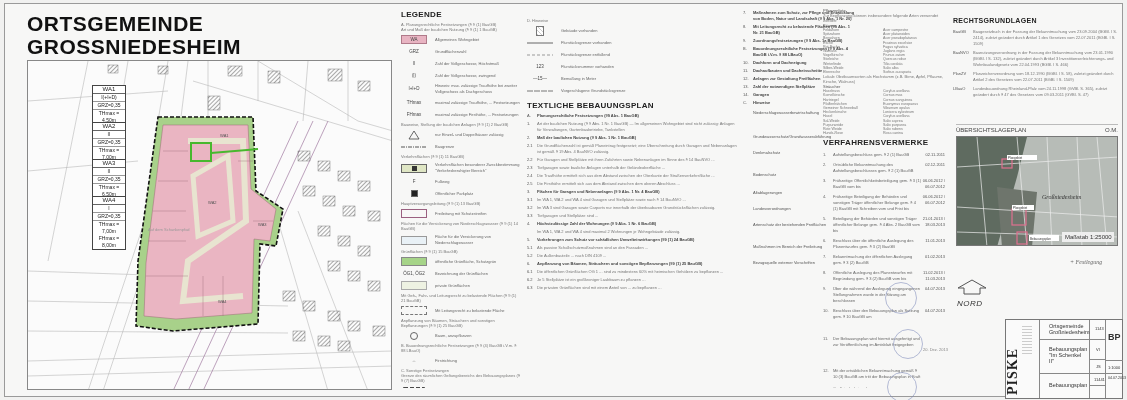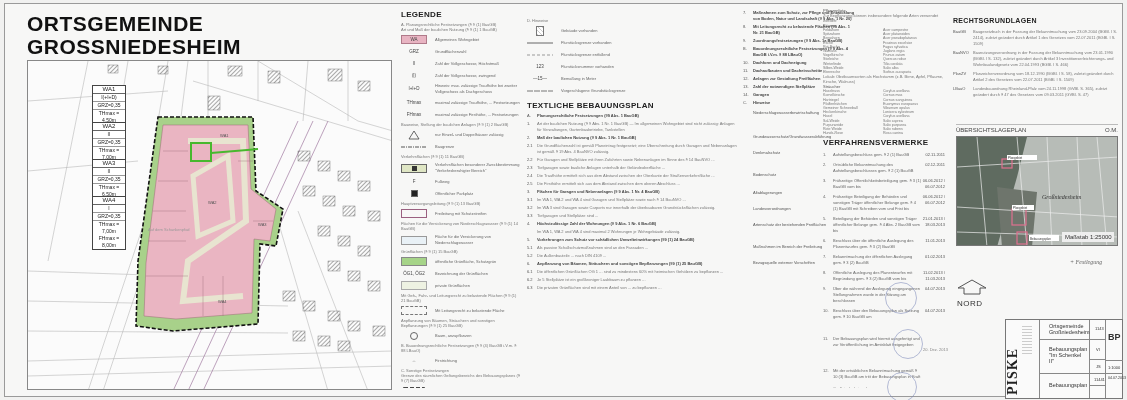--- a/index.html
+++ b/index.html
@@ -692,21 +692,21 @@
       <rect x="105" y="95" width="52" height="10" fill="#eee"></rect>
       <text x="108" y="102" font-size="6" fill="#333" font-family="Liberation Sans, sans-serif">Maßstab 1:25000</text>
       <text x="85" y="62" font-size="6" fill="#333" font-style="italic" font-family="Liberation Serif, serif">Großniedesheim</text>
       <text x="51" y="22" font-size="3" fill="#333" font-family="Liberation Sans, sans-serif">Plangebiet</text>
       <text x="56" y="72" font-size="3" fill="#333" font-family="Liberation Sans, sans-serif">Plangebiet</text>
       <text x="73" y="103" font-size="3" fill="#333" font-family="Liberation Sans, sans-serif">Bebauungsplan</text>
     </svg>
   </div>
   <div style="position:absolute;left:1065px;top:255px;font-size:6px;color:#666;font-style:italic;font-family:'Liberation Serif',serif;">+ Festlegung</div>
 
-  <div style="position:absolute;left:952px;top:275px;">
+  <div style="position:absolute;left:952px;top:275px;font-style:italic;">
     <svg width="30" height="16">
       <polygon points="15,1 29,9 23,9 23,15 7,15 7,9 1,9" fill="none" stroke="#555" stroke-width="1"></polygon>
     </svg>
     <div style="font-size:8px;color:#333;letter-spacing:0.5px;">NORD</div>
   </div>
 
   <div class="tb">
     <div class="cell" style="left:0;top:0;width:34px;height:78px;border:none;border-right:1px solid #888;">
       <div style="position:absolute;left:3px;bottom:3px;transform-origin:left bottom;transform:rotate(-90deg) translate(0,12px);font-family:'Liberation Serif',serif;font-weight:bold;font-size:14px;color:#222;letter-spacing:1px;width:60px;">PISKE</div>
       <div style="position:absolute;left:16px;top:6px;width:10px;height:28px;background:repeating-linear-gradient(0deg,#ccc 0 1px,transparent 1px 3px);"></div>

